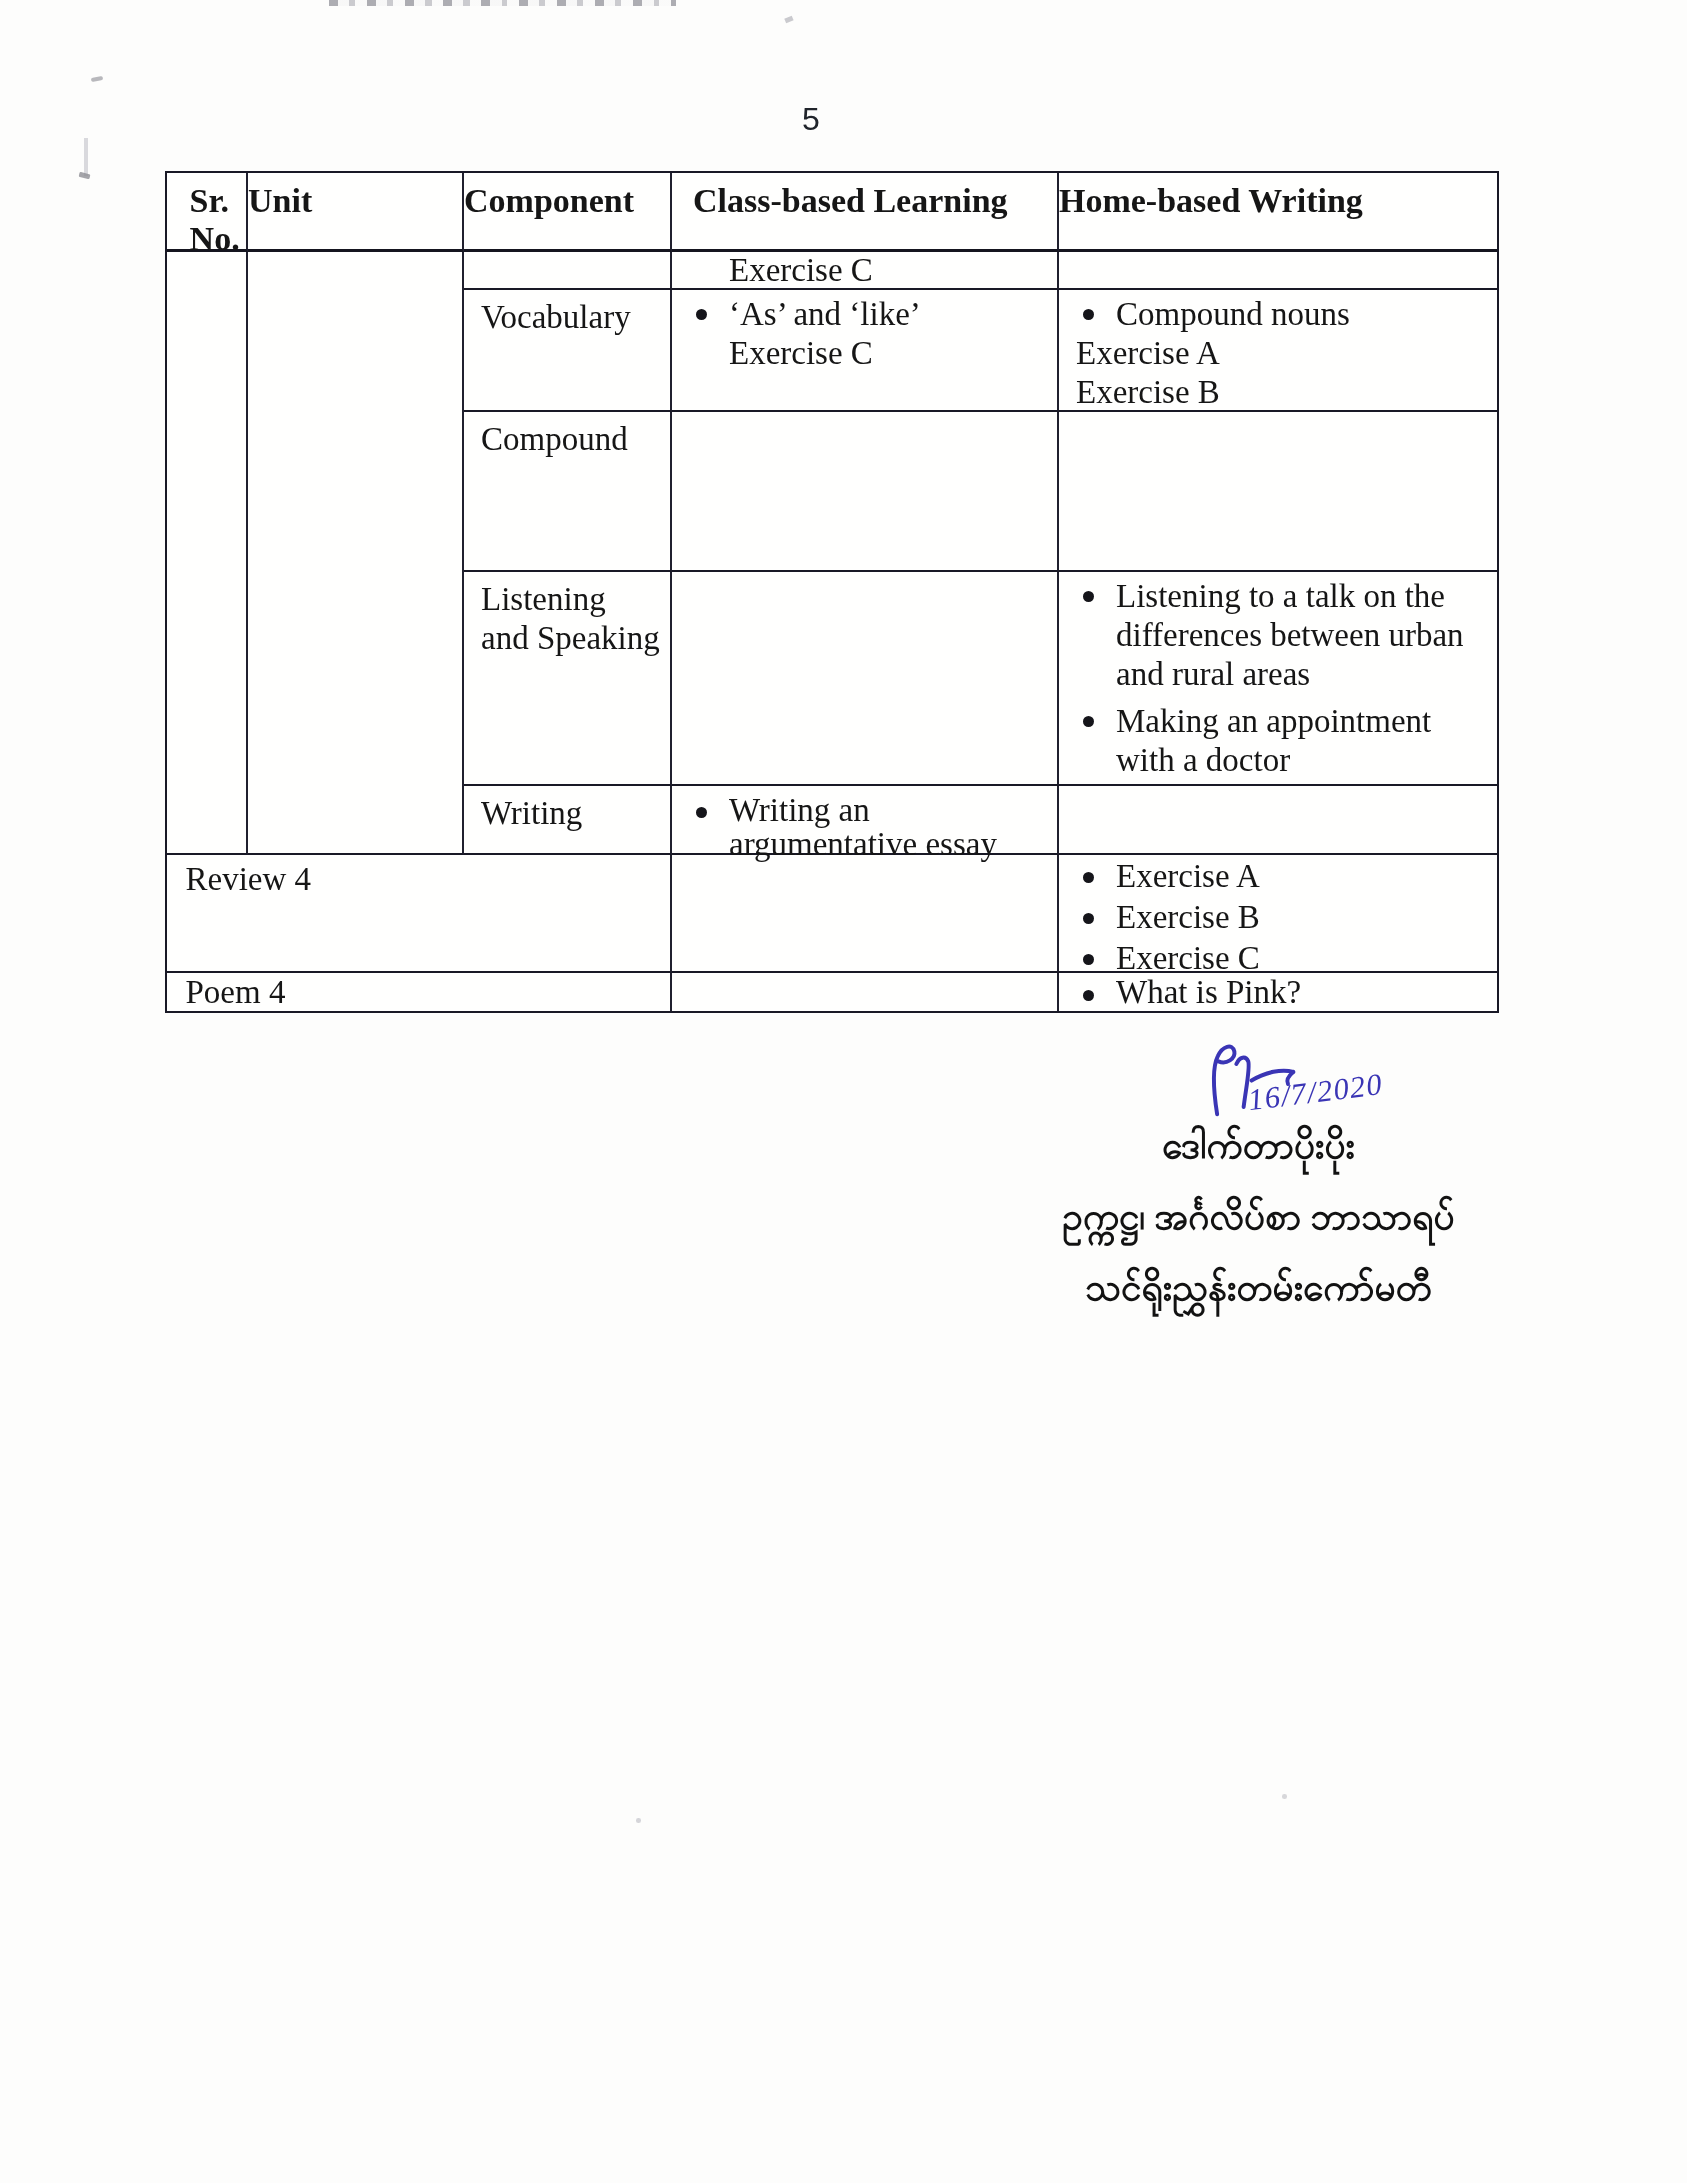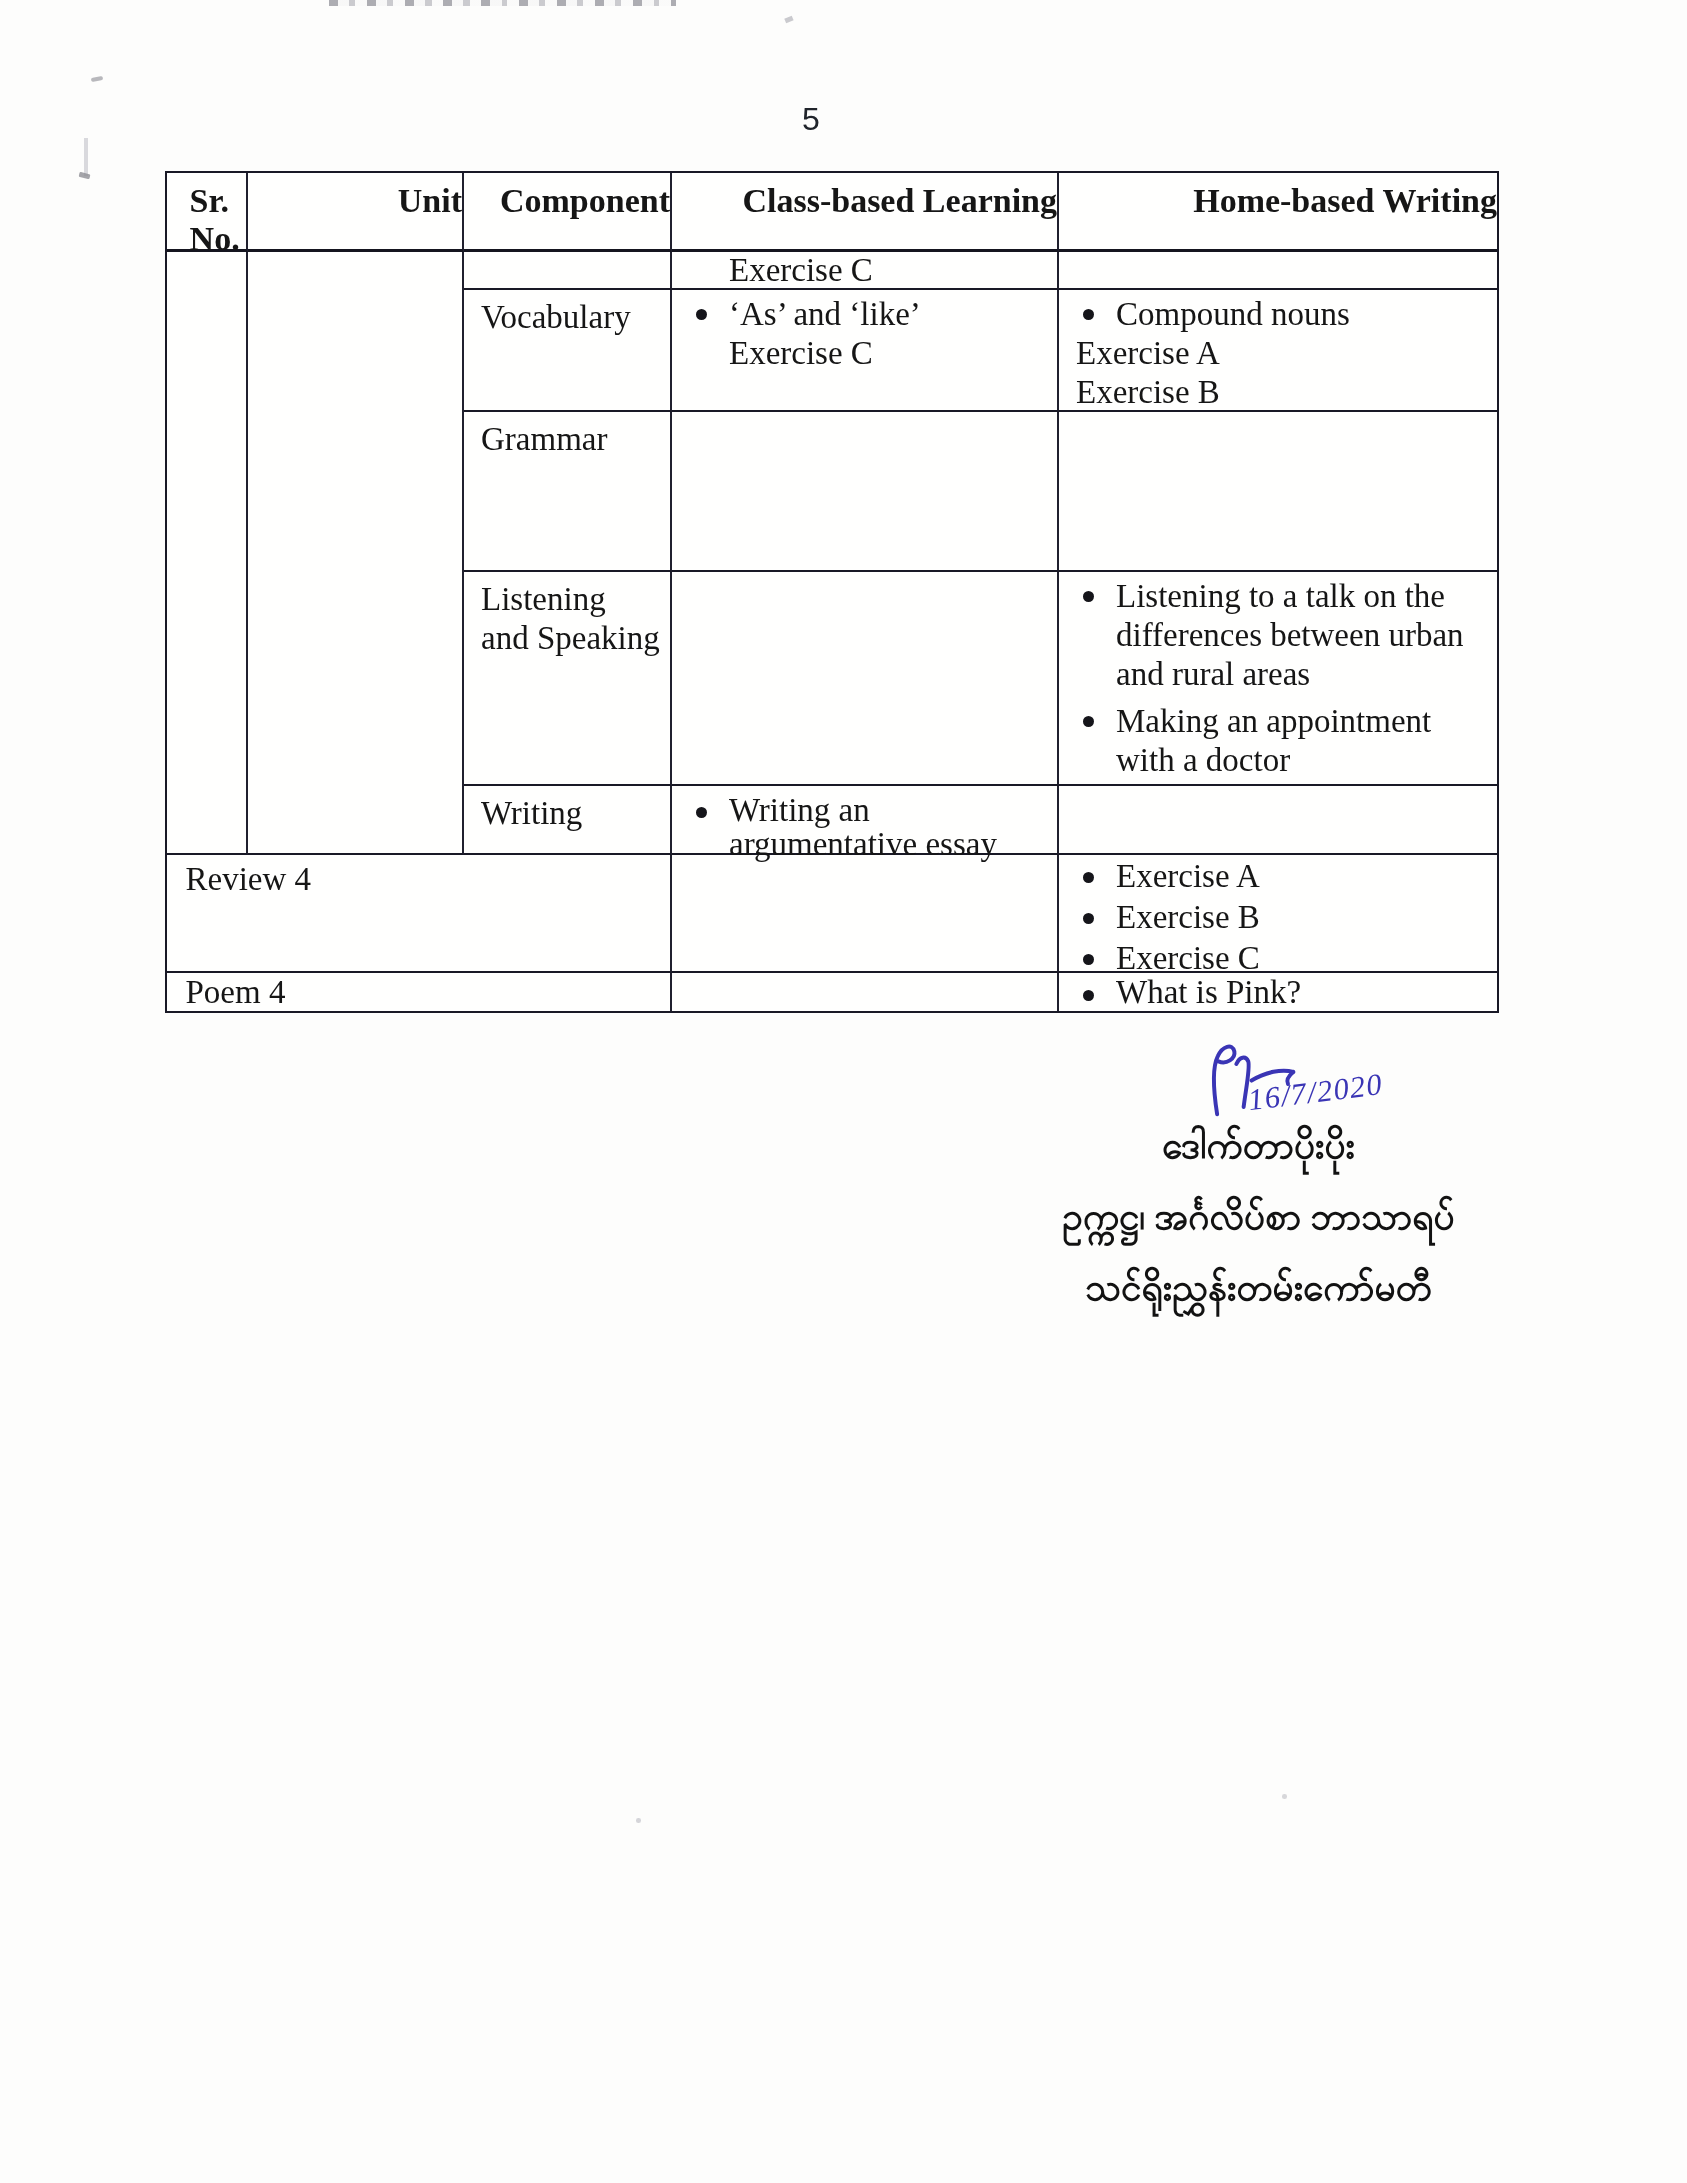--- a/index.html
+++ b/index.html
@@ -25,21 +25,21 @@
   }
   .cell{
     box-sizing:border-box;position:relative;
     border-right:2px solid #20202e;border-bottom:2.6px solid #191926;
     font-size:33px;line-height:39px;
   }
   .cell.no-r{border-right:none;}
   .cell.no-b{border-bottom:none;}
   .hd{
     font-weight:bold;font-size:34px;line-height:38px;
-    padding-top:9.3px;text-align:right;border-bottom:3.3px solid #15151f;
+    padding-top:9.3px;text-align:left;border-bottom:3.3px solid #15151f;
   }
   .hd.sr{text-align:left;padding-left:8px;}
   .hd.sr .item{padding-left:14.6px;}
   .comp-cell{padding:8px 5.3px 0 17px;}
   .list-cell{padding:5.3px 5.3px 0 17px;}
   .label-cell{padding:5.3px 5.3px 0 18.5px;}
   
   .item{display:flex;align-items:flex-start;}
   .bmark{flex:0 0 40px;position:relative;}
   .bmark.dot::after{
@@ -157,21 +157,21 @@
         <div class="item">
           <span class="itext">Exercise A</span>
         </div>
         <div class="item">
           <span class="itext">Exercise B</span>
         </div>
       </div>
 
     <div class="cell comp-cell" style="grid-row:4;grid-column:3;">
         <div class="item">
-          <span class="itext">Grammar</span>
+          <span class="itext">Compound</span>
         </div>
       </div>
     <div class="cell list-cell" style="grid-row:4;grid-column:4;"></div>
     <div class="cell list-cell gap lh56 no-r" style="grid-row:4;grid-column:5;">
       </div>
 
     <div class="cell comp-cell" style="grid-row:5;grid-column:3;">
         <div class="item">
           <span class="itext">Listening<br>and Speaking</span>
         </div>

